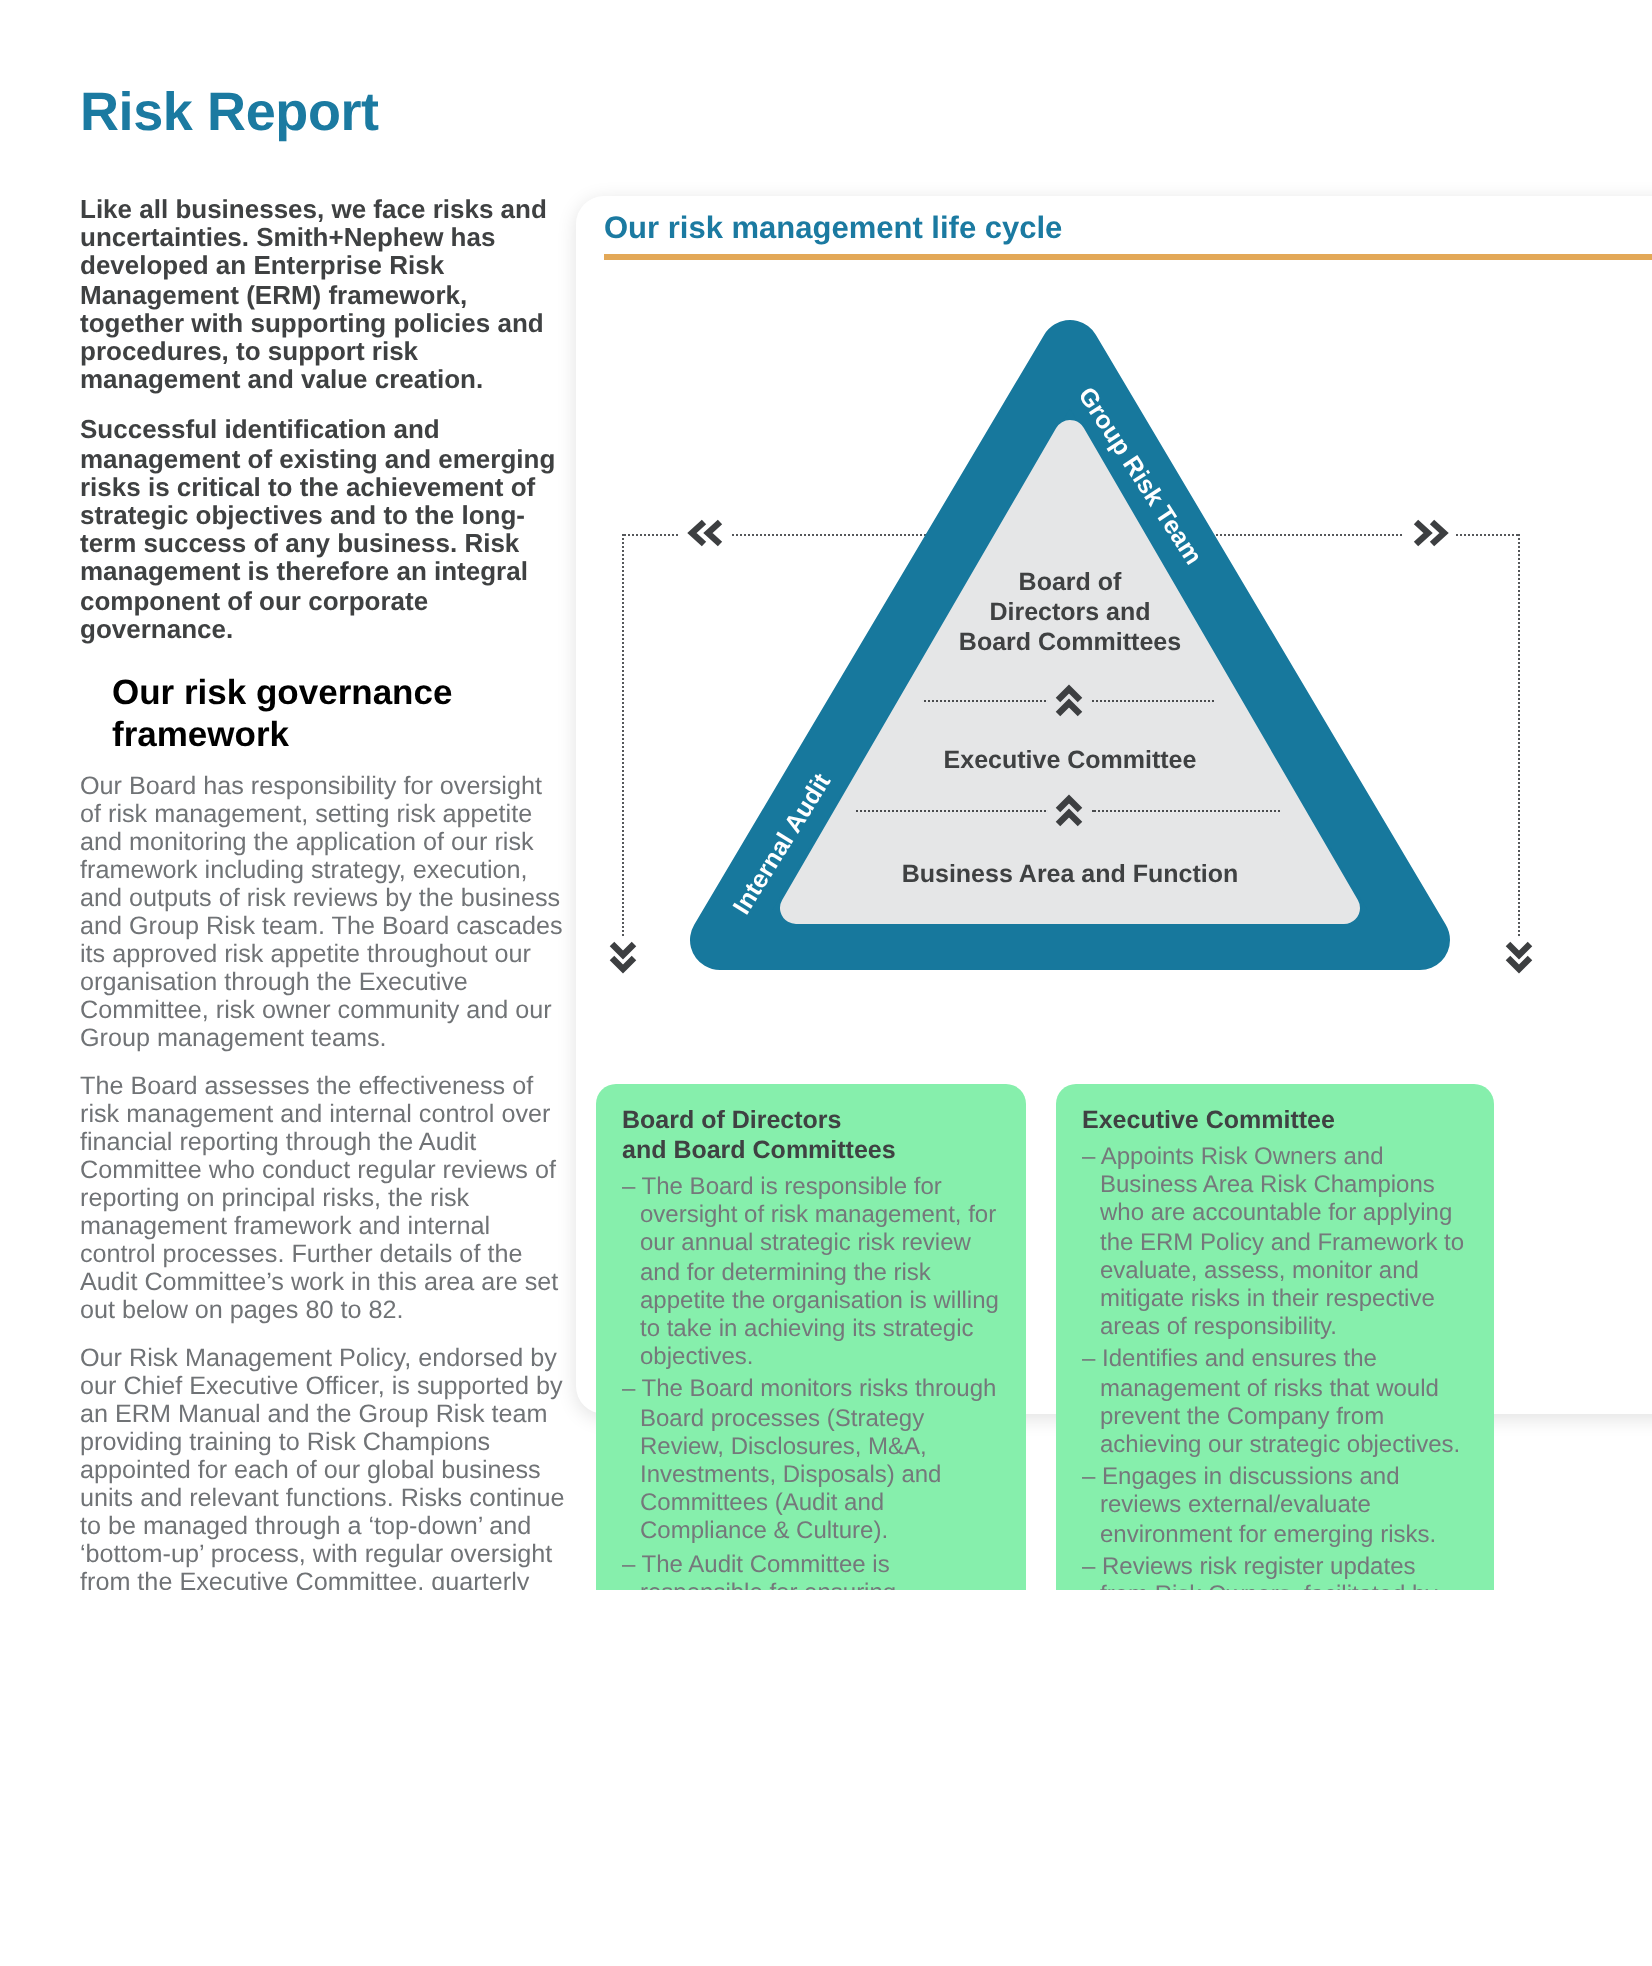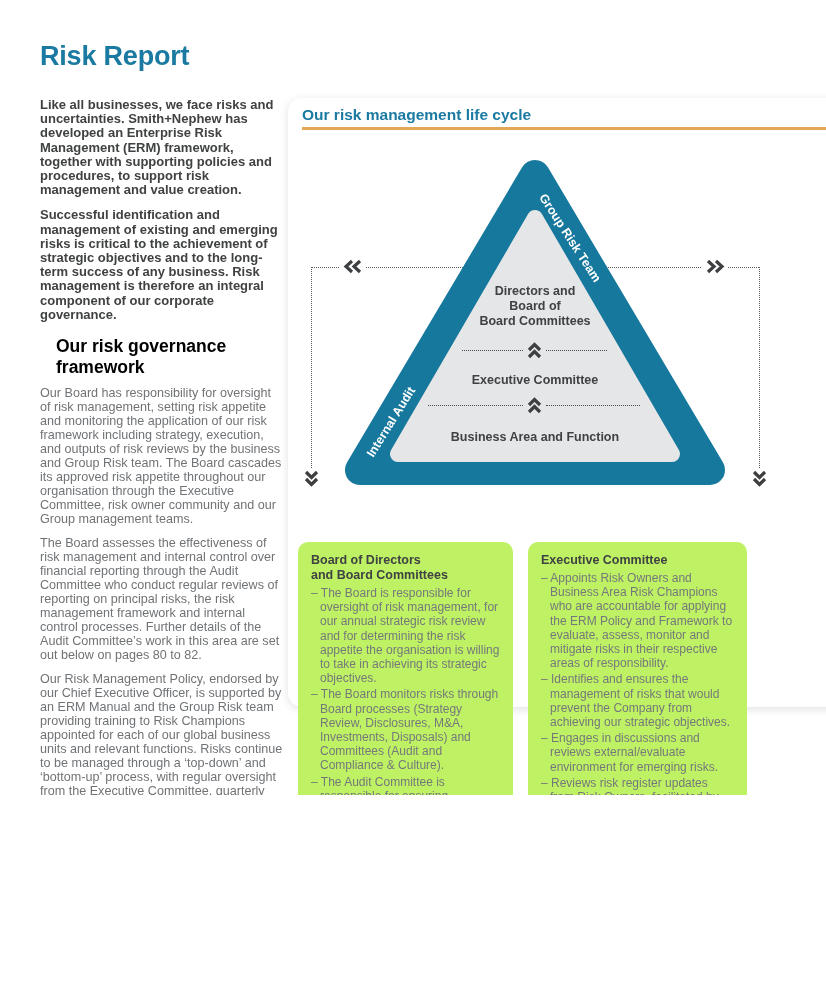--- a/index.html
+++ b/index.html
@@ -41,21 +41,21 @@
   .tier1{top:186px;}
   .tier2{top:275px;}
   .tier3{top:332px;}
   .tier-divider{position:absolute;display:flex;align-items:center;height:16px;}
   .tier-divider .seg{flex:1;border-top:1.5px dotted #4A4C4E;}
   .tier-divider .chev-mid{margin:0 4px;line-height:0;}
   .div1{left:174px;width:145px;top:244px;}
   .div2{left:140px;width:212px;top:299px;}
 
   
-  .info-box{position:absolute;top:444px;height:340px;background:#bef264;border-radius:10px;
+  .info-box{position:absolute;top:444px;height:340px;background:#86efac;border-radius:10px;
             padding:11px 13px;box-sizing:border-box;overflow:hidden;}
   .box-left{left:10px;width:215px;}
   .box-right{left:240px;width:219px;}
   .box-heading{font-size:12.5px;line-height:15px;font-weight:bold;color:#3F4142;margin-bottom:3px;}
   .box-heading span{display:block;}
   .bullet{font-size:12px;line-height:14.2px;color:#75787B;padding-left:9px;text-indent:-9px;margin-bottom:2px;}
   .bullet::before{content:"– ";}
 
   
   .page-number{position:absolute;left:40px;top:936px;font-size:17px;color:#55575A;}
@@ -116,22 +116,22 @@
 
     <svg class="tri-svg" width="420" height="360" viewBox="0 0 420 360">
       <path d="M207,32 L32,327 L382,327 Z" fill="#17789D" stroke="#17789D" stroke-width="30" stroke-linejoin="round"></path>
       <path d="M207,75 L70,311 L344,311 Z" fill="#E5E6E7" stroke="#E5E6E7" stroke-width="16" stroke-linejoin="round"></path>
     </svg>
 
     <div class="edge-label edge-right">Group Risk Team</div>
     <div class="edge-label edge-left">Internal Audit</div>
 
     <div class="tier tier1">
+      <span>Board of</span>
       <span>Directors and</span>
-      <span>Board of</span>
       <span>Board Committees</span>
     </div>
 
     <div class="tier-divider div1">
       <div class="seg"></div>
       <div class="chev-mid">
         <svg width="15" height="17" viewBox="0 0 15 17">
           <polyline points="2,8 7.5,2.5 13,8" fill="none" stroke="#3D3F41" stroke-width="3.2"></polyline>
           <polyline points="2,15 7.5,9.5 13,15" fill="none" stroke="#3D3F41" stroke-width="3.2"></polyline>
         </svg>

